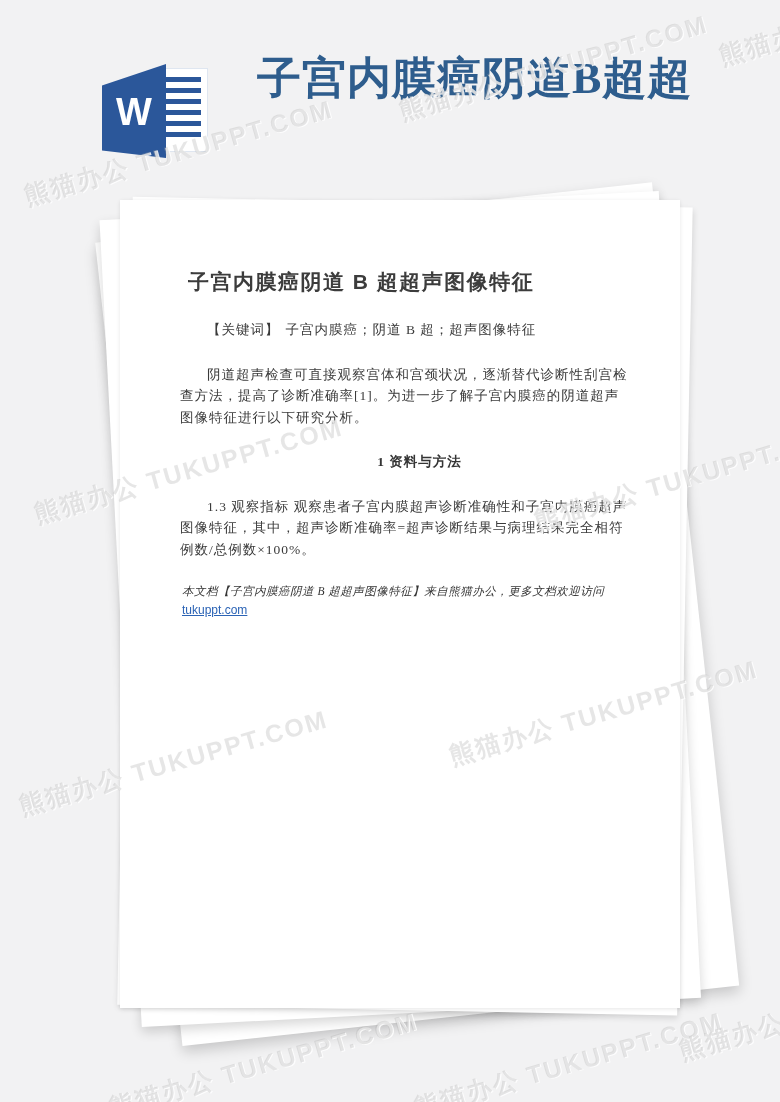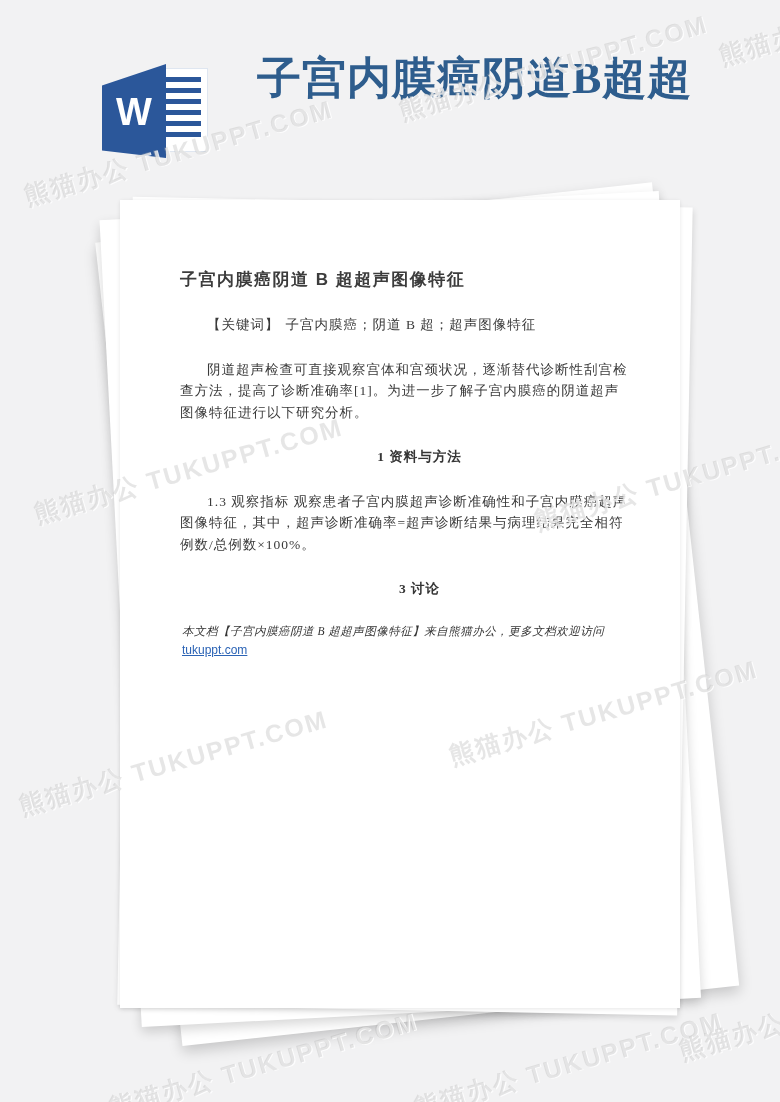--- a/index.html
+++ b/index.html
@@ -45,22 +45,22 @@
     box-shadow:0 6px 14px rgba(0,0,0,0.18);}
   .sheet-a{transform:rotate(-3deg) translateY(5px);z-index:2;
     box-shadow:0 5px 12px rgba(0,0,0,0.16);}
   .sheet-c{transform:rotate(1.1deg) translate(5px,2px);z-index:3;
     box-shadow:1px 3px 6px rgba(0,0,0,0.12);}
   .sheet-front{z-index:4;box-shadow:0 1px 4px rgba(0,0,0,0.10);
     padding:68px 48px 0 60px;box-sizing:border-box;}
   
   .doc-title{
     font-family:"Liberation Sans","DejaVu Sans",sans-serif;
-    font-size:17px;font-weight:700;color:#3c3c3c;
-    letter-spacing:1.5px;margin:0 0 14px 0;
+    font-size:21px;font-weight:700;color:#3c3c3c;
+    letter-spacing:1.5px;margin:0 0 14px 8px;
   }
   .blk{
     margin:23px 0;font-size:13.5px;line-height:21.5px;color:#3a3a3a;
     text-indent:2em;letter-spacing:1px;
   }
   .blk.hd{font-weight:600;color:#353535;text-align:center;}
   .kw-label{margin-right:6px;}
   .doc-note{
     margin:14px 0 0 2px;font-size:11.5px;line-height:17px;color:#353535;
     letter-spacing:0.5px;
@@ -118,19 +118,18 @@
 
   <p class="blk kw"><span class="kw-label">【关键词】</span><span>子宫内膜癌；阴道 B 超；超声图像特征</span></p>
 
   <p class="blk">阴道超声检查可直接观察宫体和宫颈状况，逐渐替代诊断性刮宫检查方法，提高了诊断准确率[1]。为进一步了解子宫内膜癌的阴道超声图像特征进行以下研究分析。</p>
 
   <p class="blk hd">1 资料与方法</p>
 
   <p class="blk">1.3 观察指标 观察患者子宫内膜超声诊断准确性和子宫内膜癌超声图像特征，其中，超声诊断准确率=超声诊断结果与病理结果完全相符例数/总例数×100%。</p>
 
 
-  <p class="blk hd">3 讨论</p>
 
 
 
   <div class="doc-note">本文档【子宫内膜癌阴道 B 超超声图像特征】来自熊猫办公，更多文档欢迎访问</div>
   <a class="doc-link">tukuppt.com</a>
 </div>
 
 </body></html>

